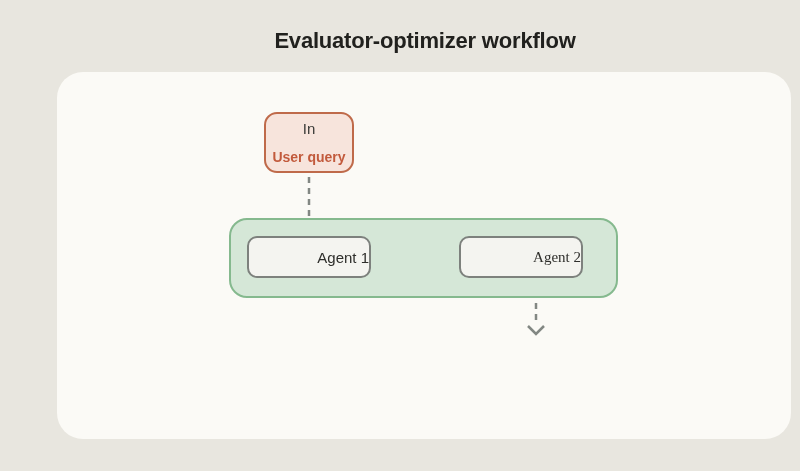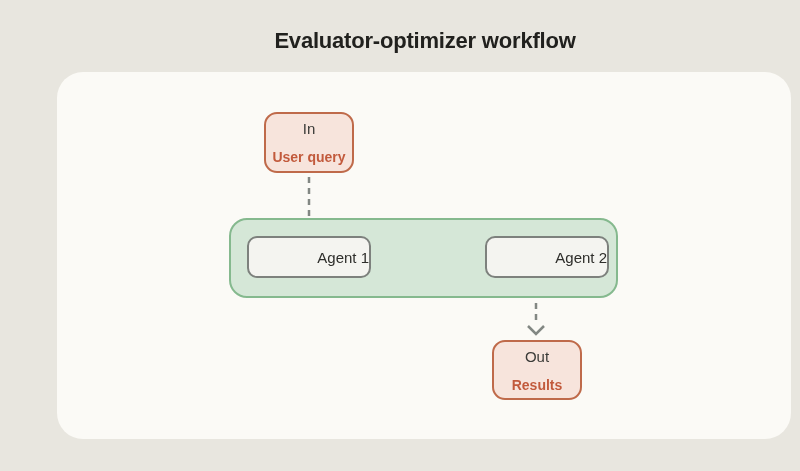--- a/index.html
+++ b/index.html
@@ -82,21 +82,21 @@
     border: 2px solid #7d817d;
     background: #f4f4f0;
     border-radius: 10px;
     display: flex;
     align-items: center;
     justify-content: flex-end;
     font-size: 15px;
     color: #2e2e2b;
   }
   .agent-1 { left: 222px; }
-  .agent-2 { left: 460px; }
+  .agent-2 { left: 434px; font-family: Liberation Serif, serif; }
   svg.connectors {
     position: absolute;
     left: 0;
     top: 0;
     width: 800px;
     height: 471px;
     pointer-events: none;
   }
   svg.connectors path, svg.connectors polyline {
     fill: none;
@@ -142,18 +142,14 @@
   </div>
 
   <div class="agent agent-1">
     <span>Agent 1</span>
   </div>
 
   <div class="agent agent-2">
     <span>Agent 2</span>
   </div>
 
-  <div class="node node-out">
-    <div class="node-label">Out</div>
-    <div class="node-sublabel">Results</div>
-  </div>
 
 </div>
 
 </body></html>

